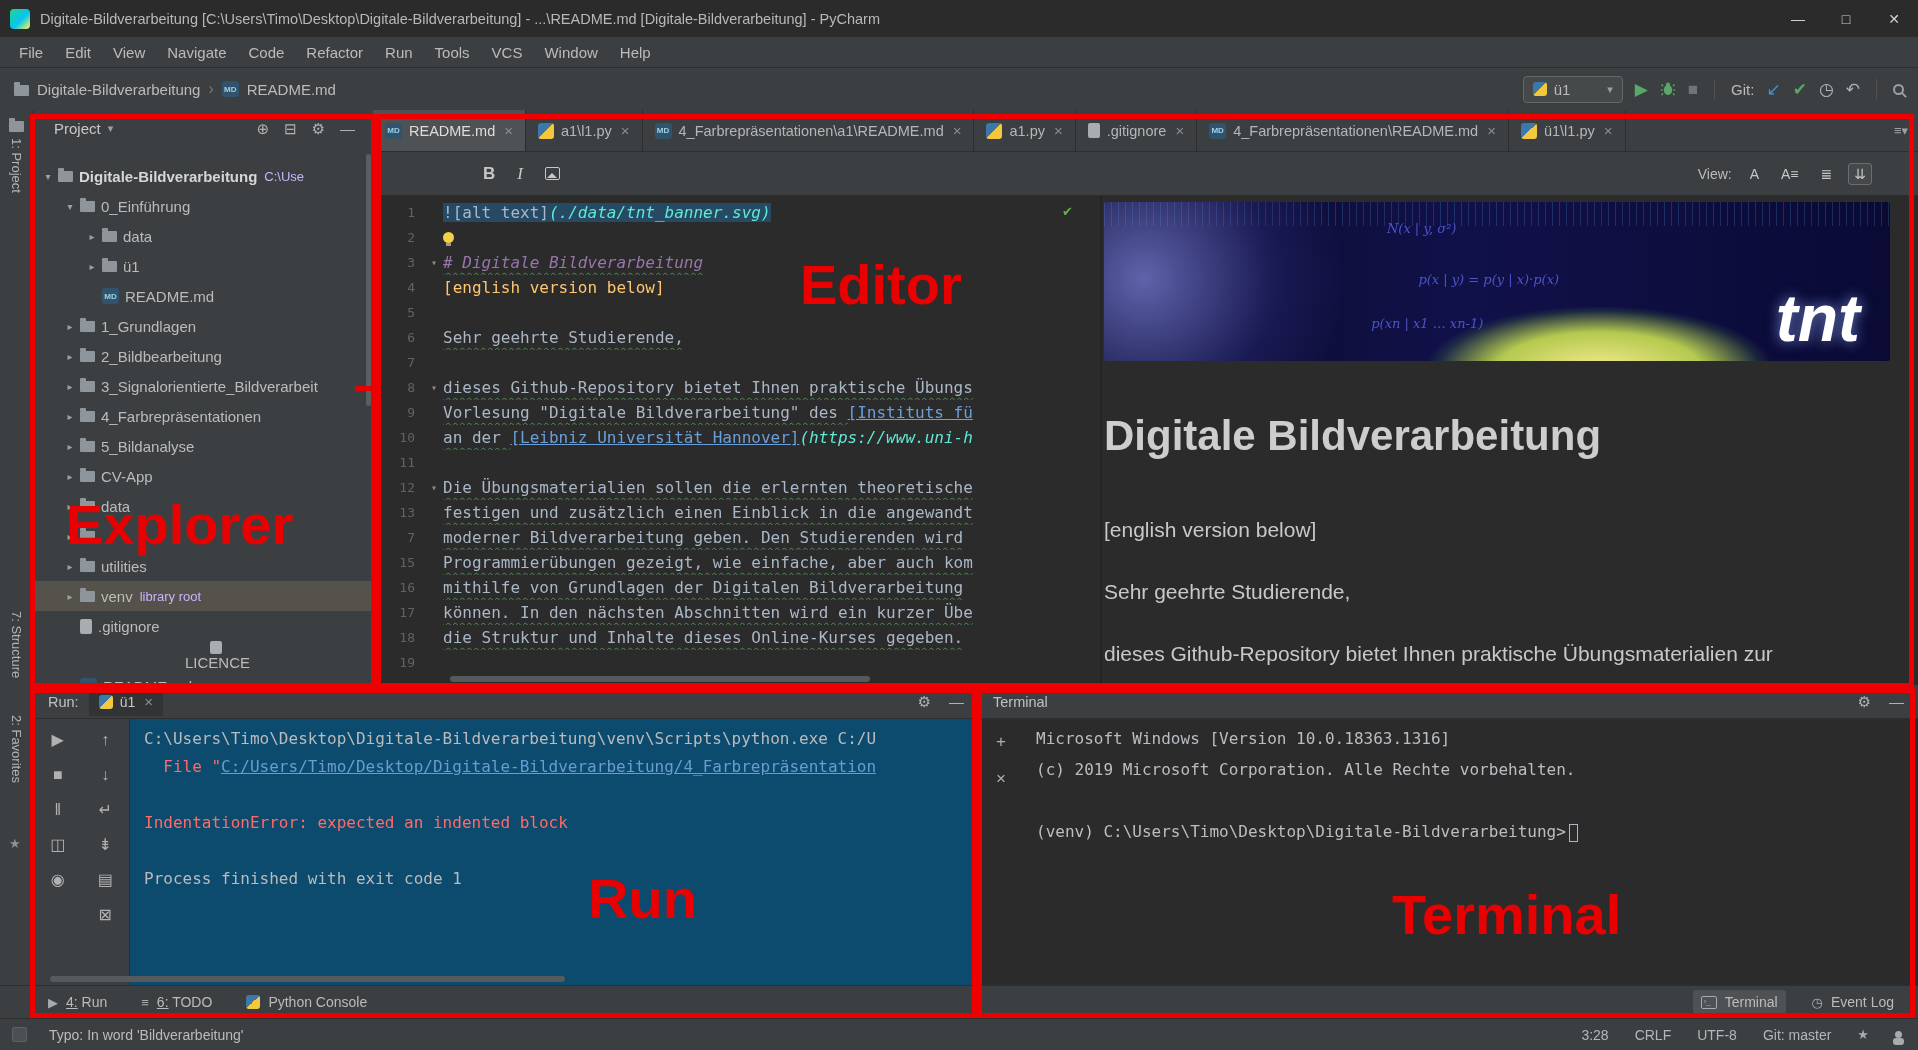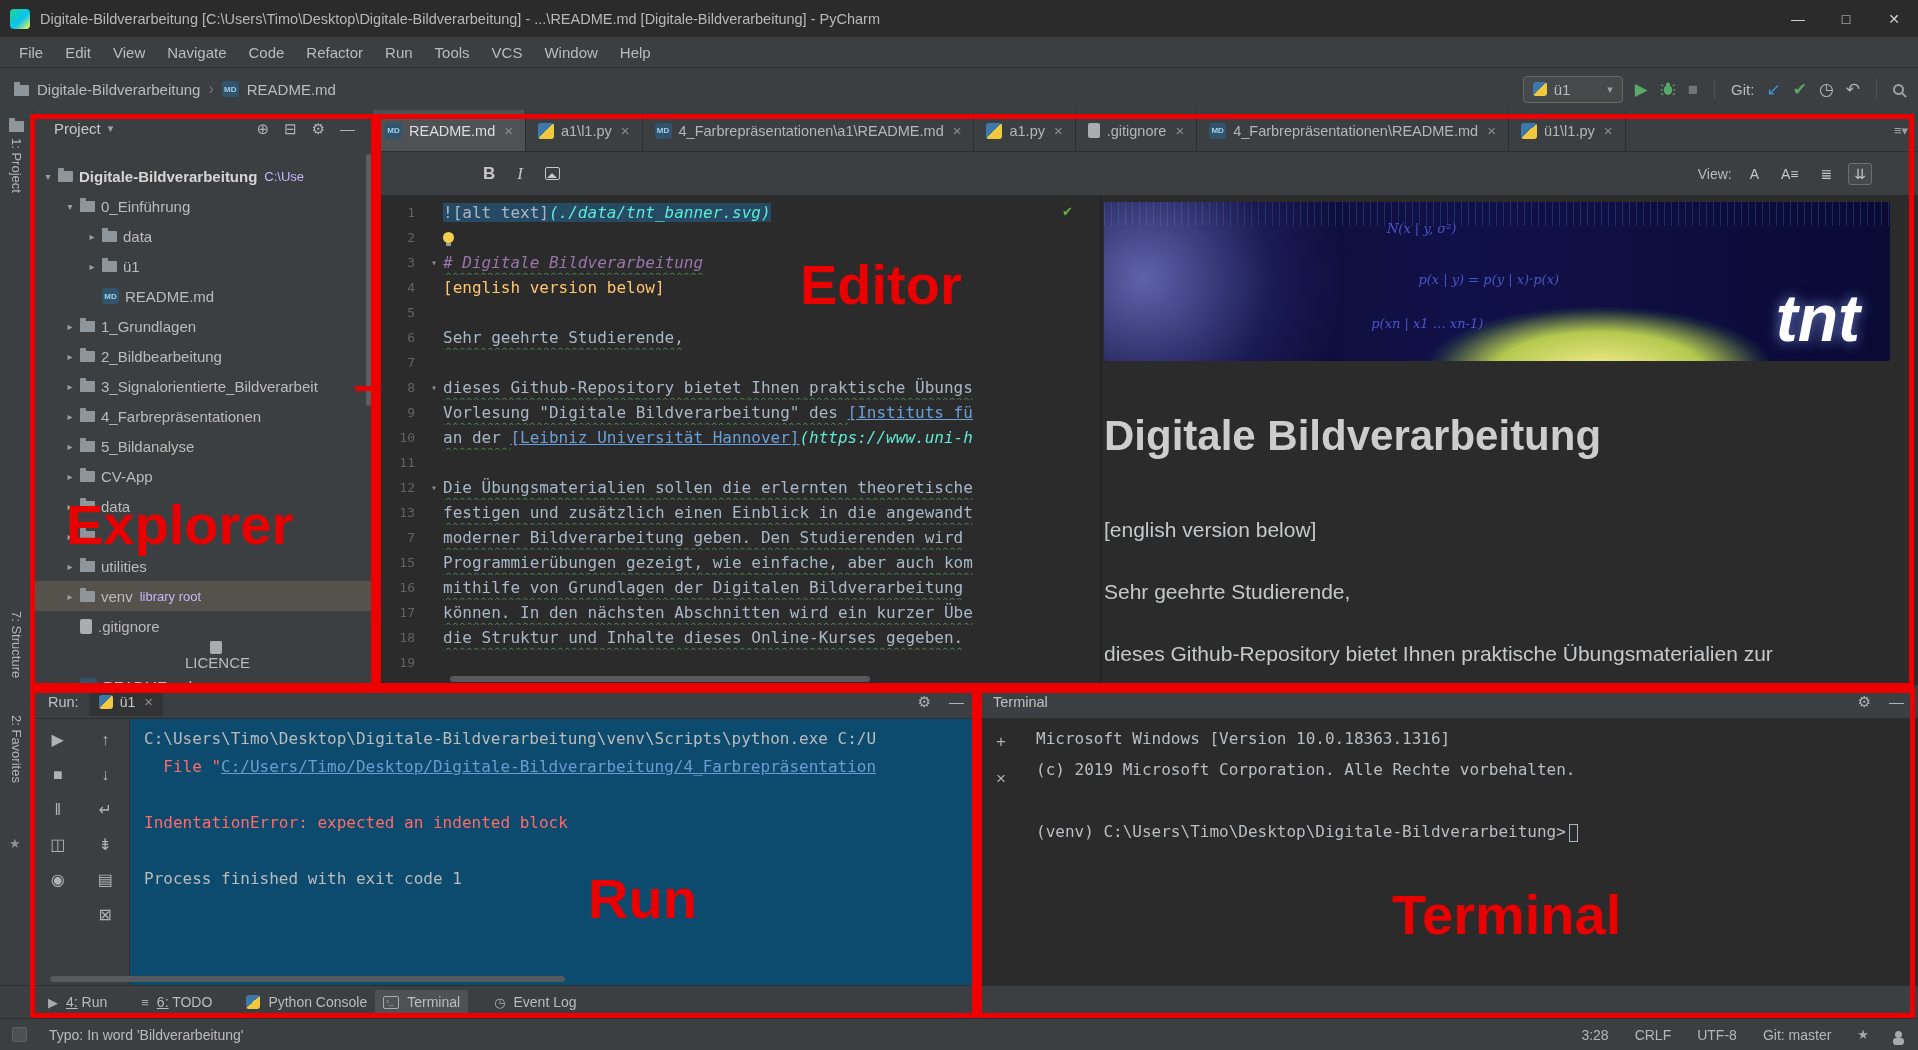--- a/index.html
+++ b/index.html
@@ -156,21 +156,21 @@
 
   
   #terminal-panel { left:978px; top:685px; width:940px; height:300px; background:#2b2b2b; border-left:1px solid #2e2e2e; overflow:hidden; z-index:3; }
   #term-strip { position:absolute; left:0; top:34px; width:44px; bottom:0; display:flex; flex-direction:column; align-items:center; padding-top:14px; gap:20px; }
   #term-strip .tico { font-size:17px; }
   #term-lines { position:absolute; left:57px; top:38px; right:10px; }
   .termline { height:31px; line-height:31px; font-family:"DejaVu Sans Mono", monospace; font-size:16px; white-space:pre; color:#b9bec3; }
   .cursorbox { display:inline-block; width:9px; height:18px; border:1px solid #a9b7c6; vertical-align:middle; margin-left:3px; }
 
   
-  #toolwindow-bar { left:0; top:985px; width:1918px; height:33px; background:#3c3f41; border-top:1px solid #2e2e2e; display:flex; align-items:center; padding:0 16px 0 40px; z-index:4; }
+  #toolwindow-bar { left:0; top:985px; width:1918px; height:33px; background:#3c3f41; border-top:1px solid #2e2e2e; display:flex; align-items:center; justify-content:space-between; padding:0 16px 0 40px; z-index:4; }
   .bb-group { display:flex; align-items:center; gap:18px; }
   .bb-item { display:flex; align-items:center; gap:8px; font-size:14px; color:#bbbbbb; padding:4px 8px; border-radius:3px; white-space:nowrap; }
   .bb-item.active { background:#4e5254; }
   .bb-ic { font-size:13px; color:#a7abae; }
   .mnem::first-letter { text-decoration:underline; }
   .py-ic.sm { min-width:14px; width:14px; height:14px; }
 
   
   #statusbar { left:0; top:1018px; width:1918px; height:32px; background:#3c3f41; border-top:1px solid #2e2e2e; display:flex; align-items:center; padding:0 12px; z-index:4; }
   #status-msg { margin-left:22px; font-size:14px; color:#bbbbbb; }

